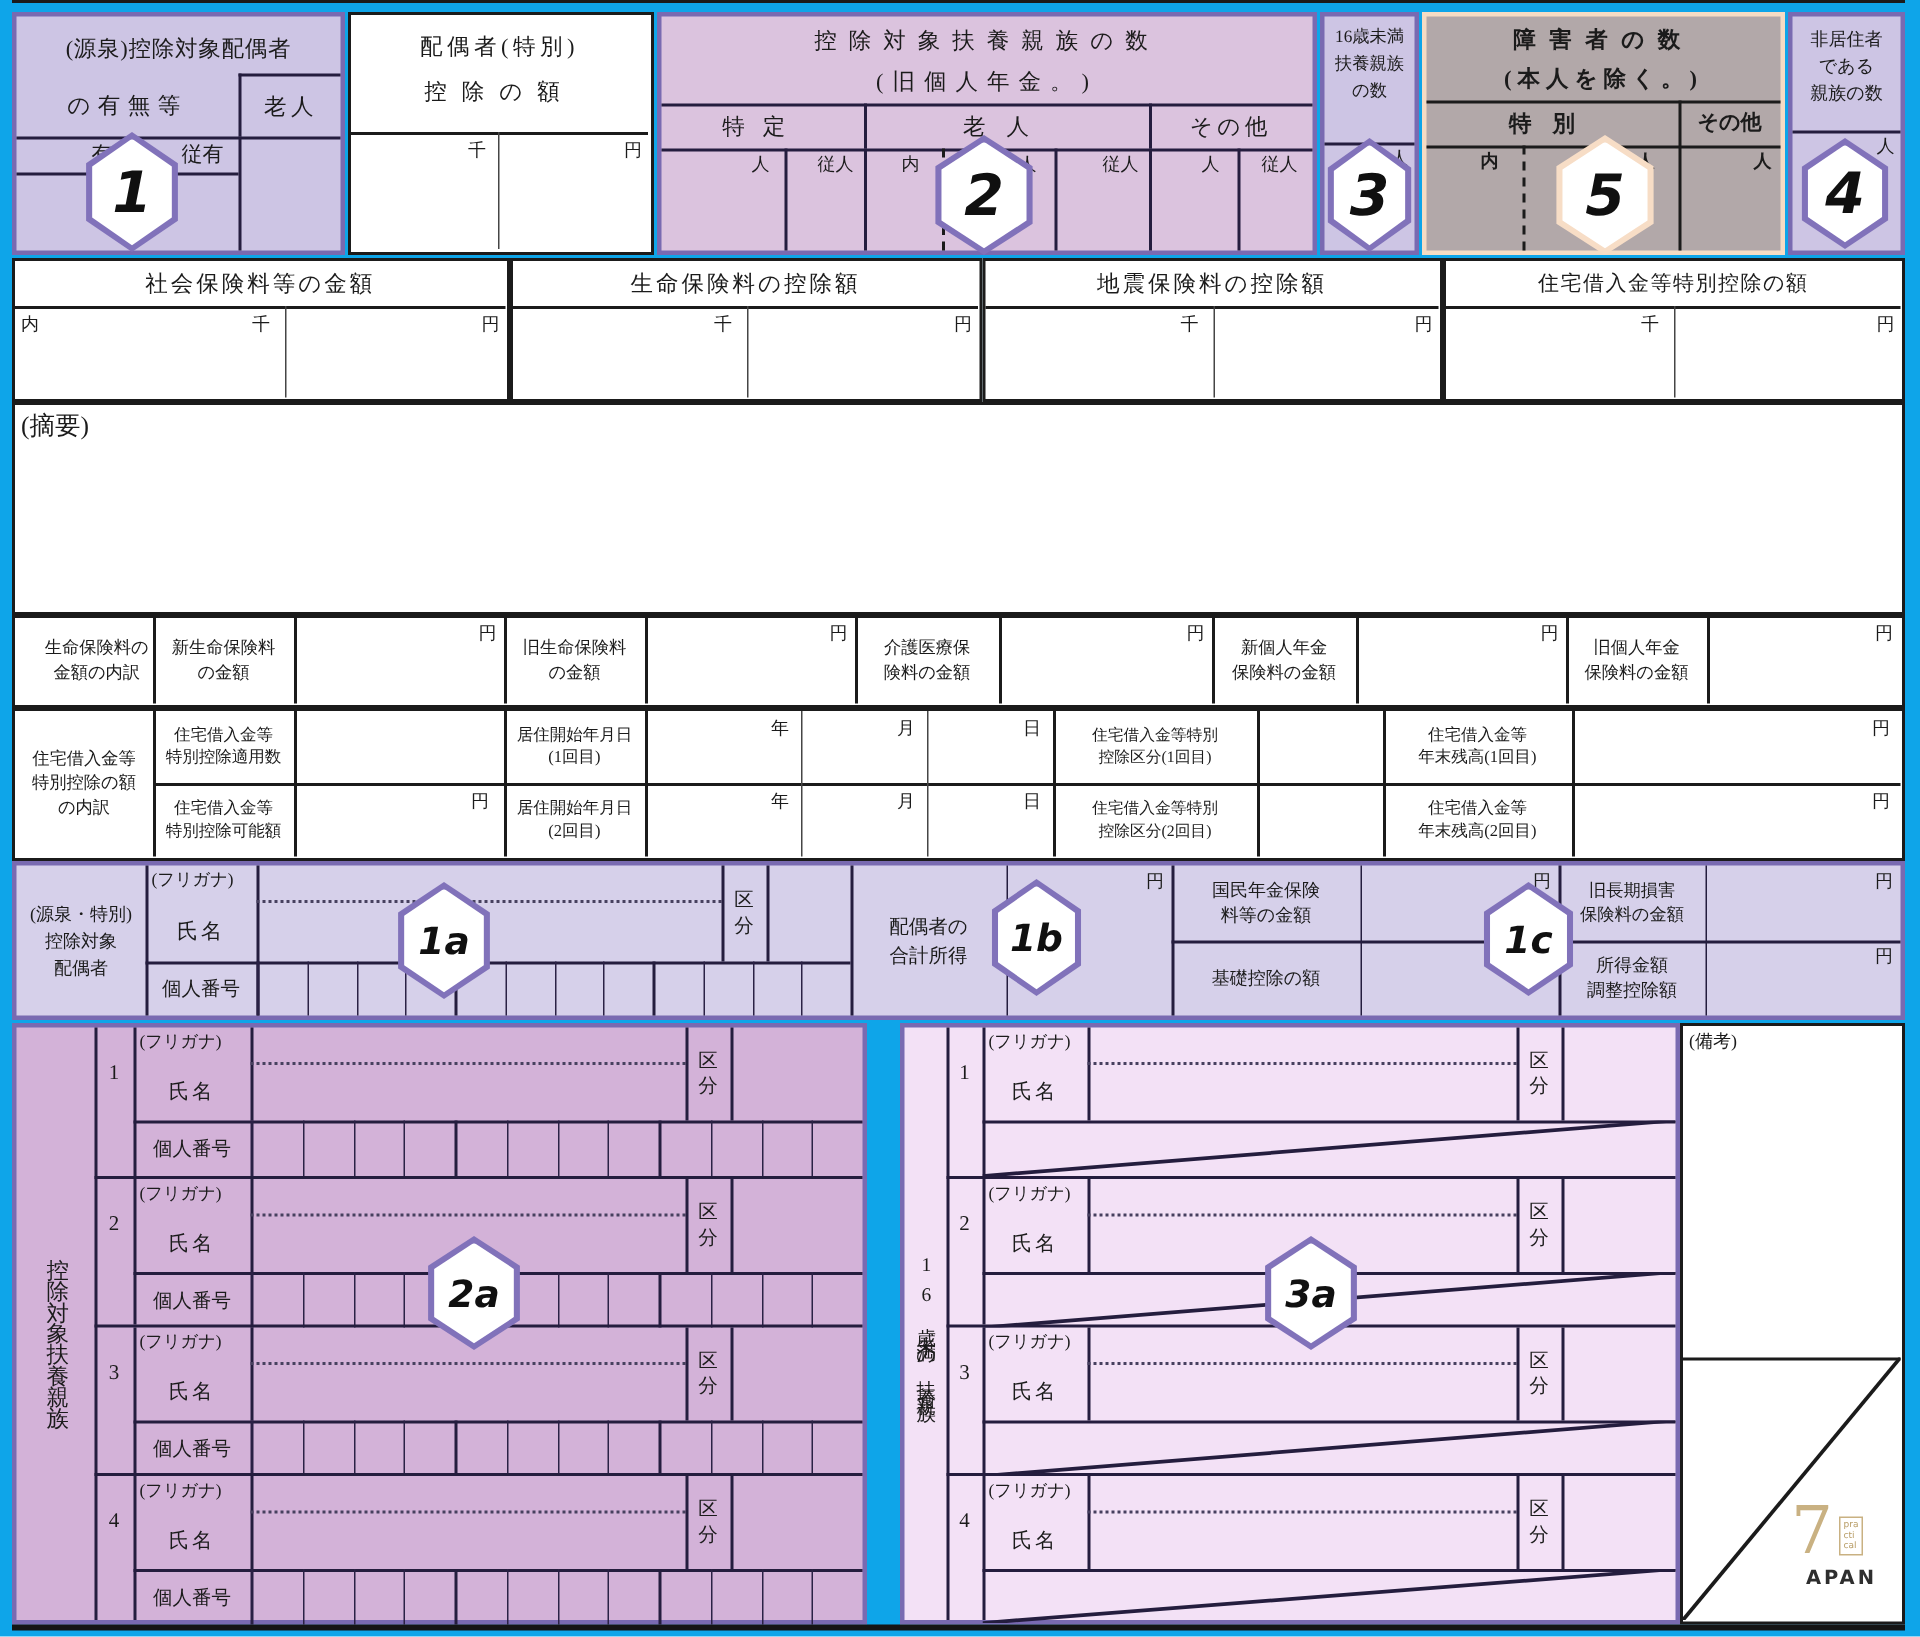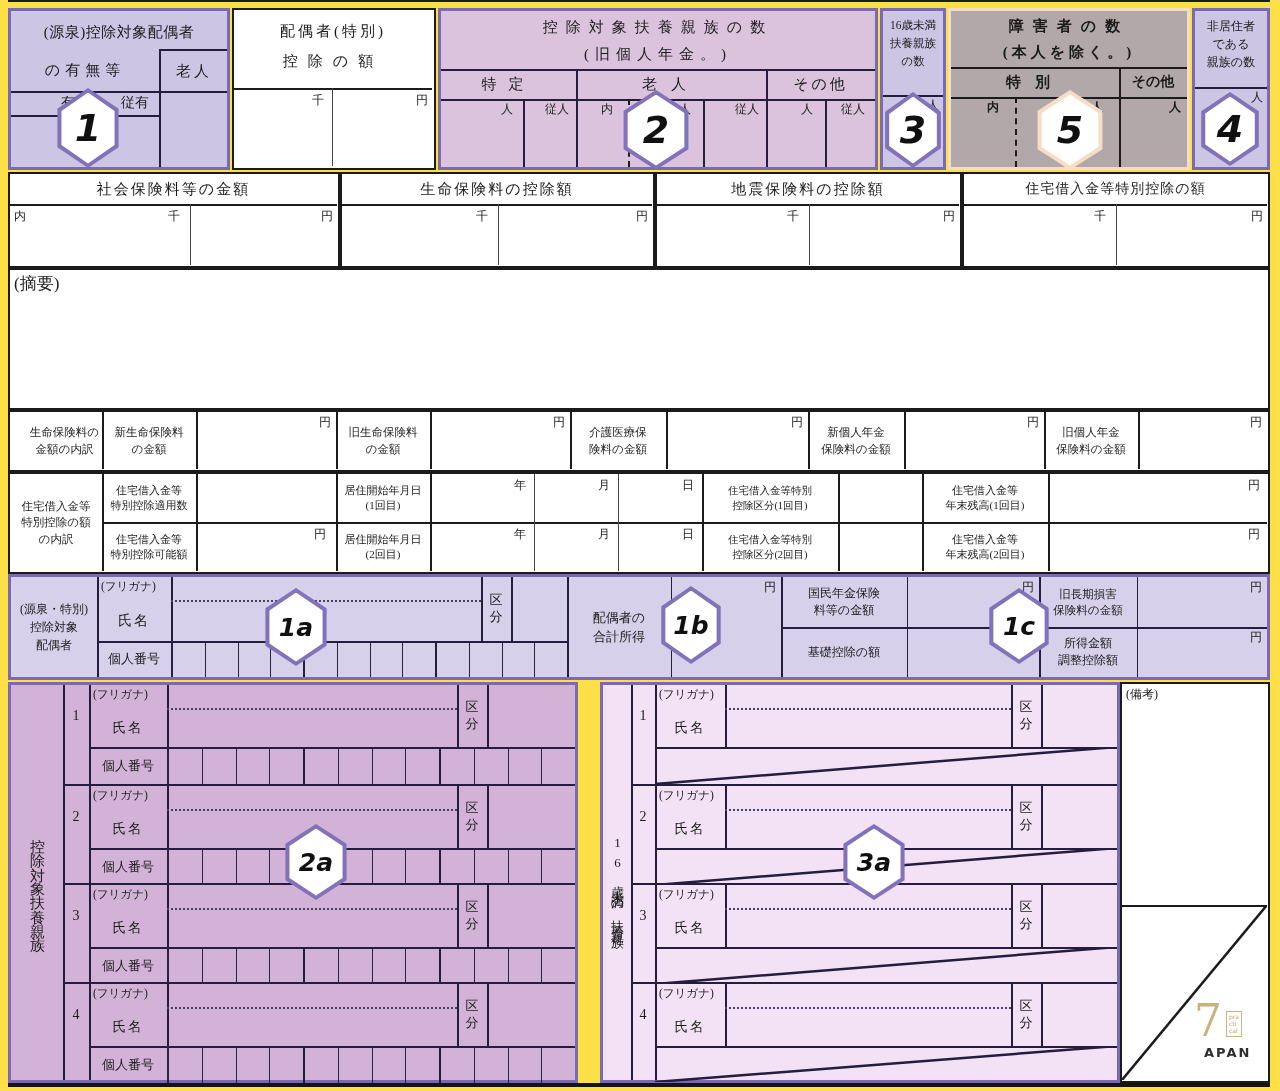--- a/index.html
+++ b/index.html
@@ -1,16 +1,16 @@
 <!DOCTYPE html>
 <html><head>
 <meta charset="utf-8">
 <style>
   html,body{margin:0;padding:0;background:#fff;}
-  #canvas{position:relative;width:1280px;height:1091px;background:#fde047;overflow:hidden;
+  #canvas{position:relative;width:1280px;height:1091px;background:#0ea5e9;overflow:hidden;
           font-family:"Liberation Serif","DejaVu Serif",serif;color:#1b1b1b;}
   .sec,.cell,.hl,.vl,.dash,.dot,.mn,.unit,.hex,.diag{position:absolute;box-sizing:border-box;}
   .fx{display:flex;align-items:center;justify-content:center;text-align:center;}
   .col{display:flex;flex-direction:column;align-items:center;justify-content:flex-start;text-align:center;}
   .pre{white-space:pre-line;}
   .hl{border-top:2px solid #1b1b1b;}
   .vl{border-left:2px solid #1b1b1b;}
   .t25{border-width:2.5px;}
   .thin{border-left-width:1.5px;border-left-color:#454545;}
   .dk{border-color:#241d3e;}

